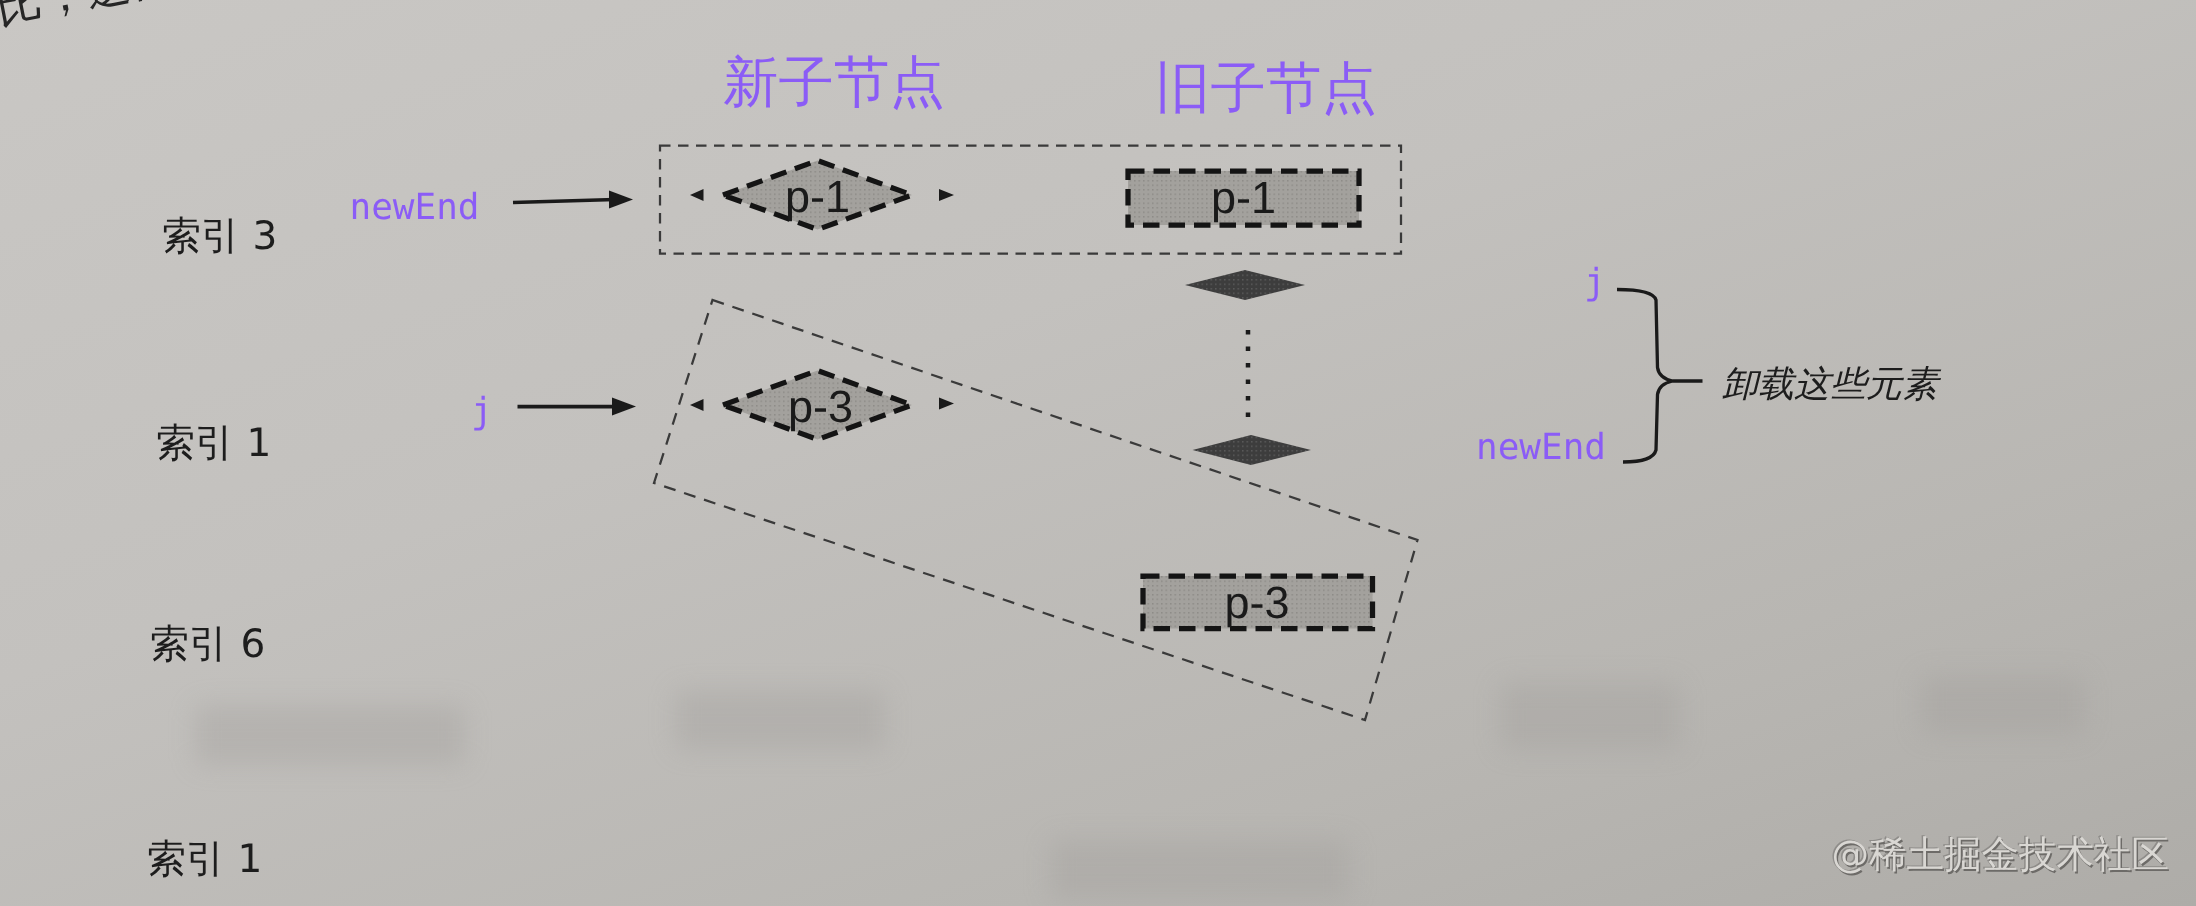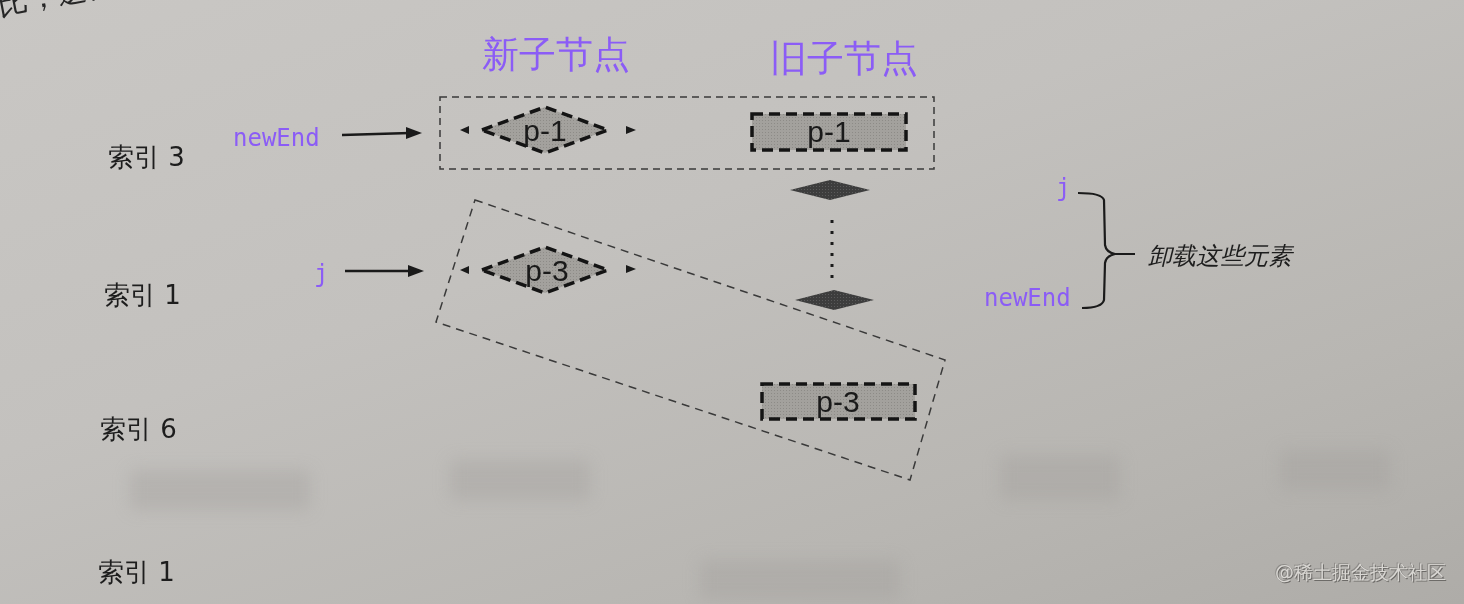--- a/index.html
+++ b/index.html
@@ -13,21 +13,21 @@
     .topfrag {
       left: -6px; top: -14px; font-family: "DejaVu Serif", "Liberation Serif", serif;
       font-size: 30px; transform: rotate(-11deg); transform-origin: left top; color: #262626;
     }
     .heading { font-size: 37px; top: 30px; color: #8b5cf6; }
     .idx { font-size: 26px; color: #1d1d1d; }
     .ptr { font-family: "DejaVu Sans Mono", "Liberation Mono", monospace; font-size: 24px; color: #8b5cf6; }
     .note { font-size: 24px; color: #1d1d1d; font-style: italic; }
     .node-label { font-family: "Liberation Sans", sans-serif; font-size: 30px; fill: #1a1a1a; }
     .watermark {
-      right: 18px; bottom: 18px; font-size: 19px; color: #d9d7d3;
+      right: 18px; bottom: 18px; font-size: 25px; color: #d9d7d3;
       text-shadow: 1px 1px 0 #6d6b68, -1px -1px 0 #8e8c89;
       margin-left: 48px;
     }
     .blur { position: absolute; background: rgba(160,158,154,0.35); filter: blur(8px); border-radius: 6px; }
     svg.diagram { position: absolute; left: 0; top: 0; }
   </style>
 </head>
 <body>
 
 <div class="blur" style="left:130px;top:470px;width:180px;height:40px;"></div>

